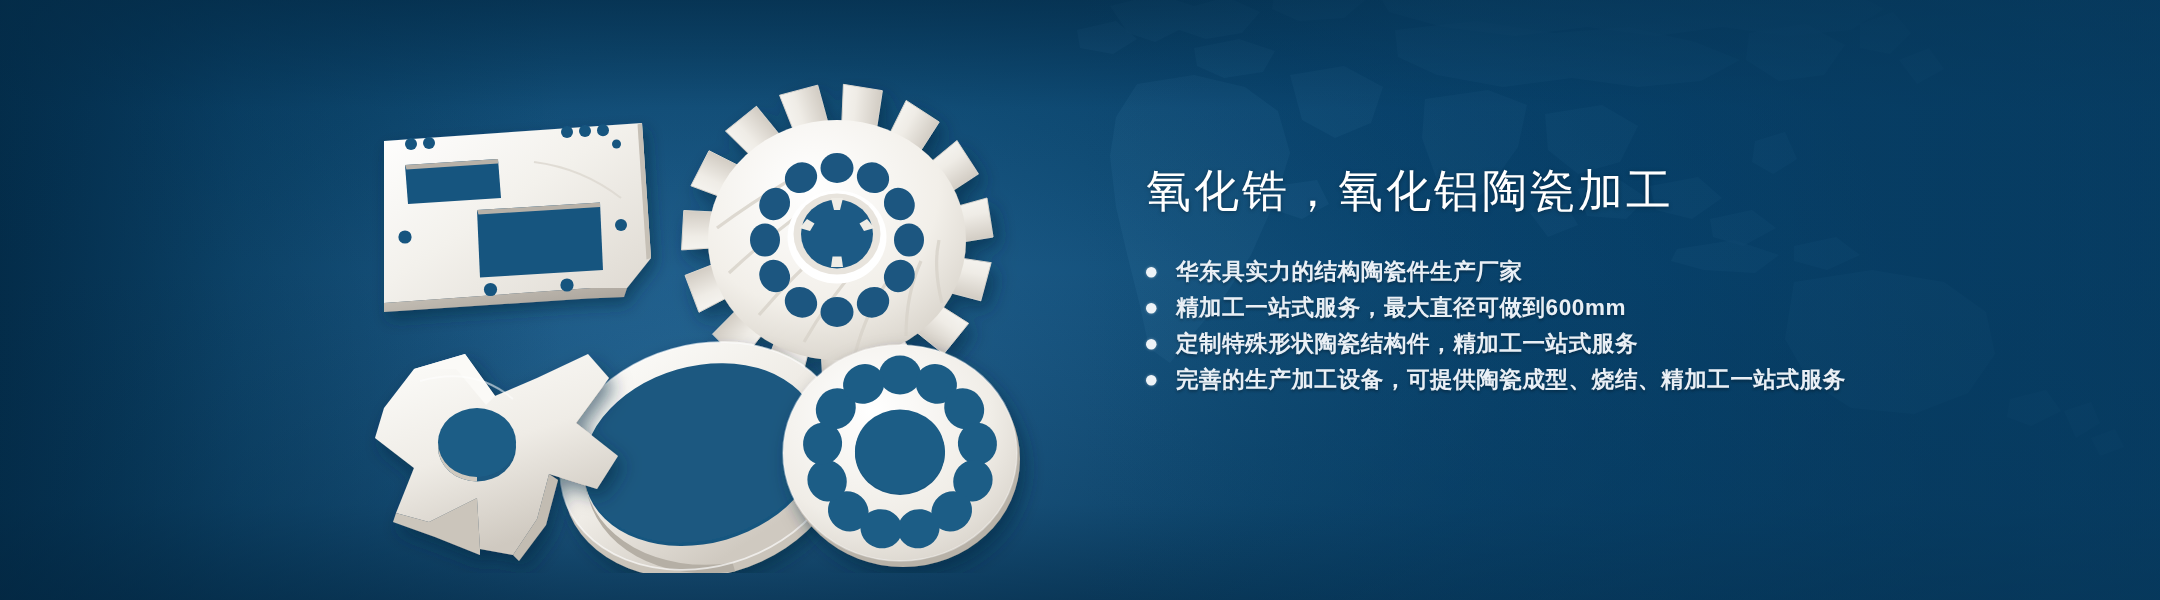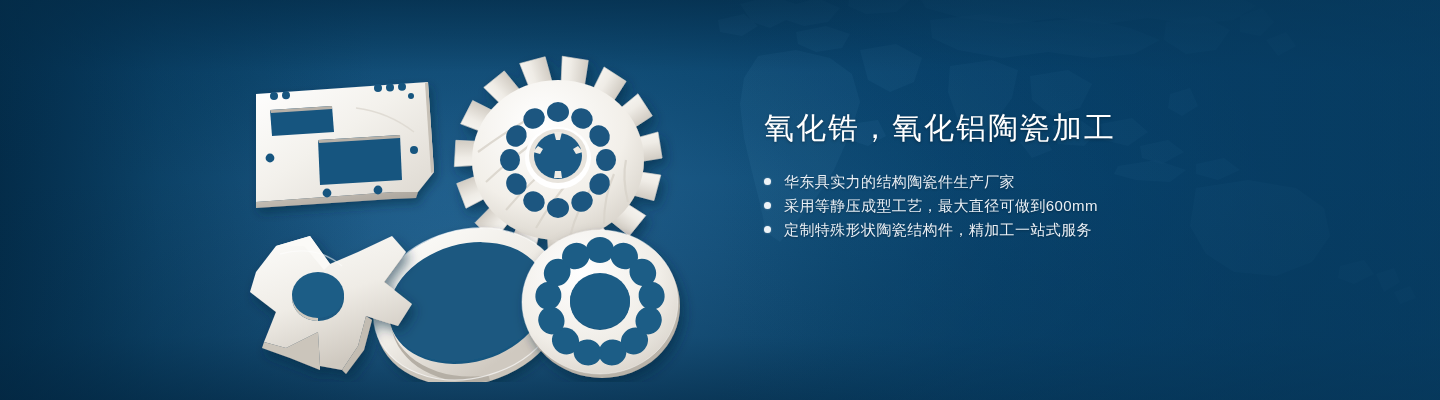--- a/index.html
+++ b/index.html
@@ -64,21 +64,21 @@
   .headline{
     color:#ffffff;
     font-size:30px;
     line-height:40px;
     letter-spacing:2px;
     font-weight:400;
     margin:0 0 22px 0;
     text-shadow:0 1px 3px rgba(0,0,0,.35);
     white-space:nowrap;
   }
-  .bullets{list-style:none;margin:0;padding:0;}
+  .bullets{list-style:none;margin:0;padding:0;font-weight:bold;}
   .bullets li{
     display:flex;
     align-items:center;
     height:23px;
     margin:0 0 1px 0;
   }
   .dot{
     width:7px;height:7px;border-radius:50%;
     background:#eef3f7;
     flex:0 0 auto;
@@ -402,22 +402,26 @@
 
   <div class="textblock">
     <h1 class="headline">氧化锆，氧化铝陶瓷加工</h1>
     <ul class="bullets">
       <li>
         <span class="dot"></span>
         <span class="btext">华东具实力的结构陶瓷件生产厂家</span>
       </li>
       <li>
         <span class="dot"></span>
-        <span class="btext">采用等静压成型工艺，最大直径可做到600mm</span>
+        <span class="btext">精加工一站式服务，最大直径可做到600mm</span>
       </li>
       <li>
         <span class="dot"></span>
         <span class="btext">定制特殊形状陶瓷结构件，精加工一站式服务</span>
       </li>
+      <li>
+        <span class="dot"></span>
+        <span class="btext">完善的生产加工设备，可提供陶瓷成型、烧结、精加工一站式服务</span>
+      </li>
     </ul>
   </div>
 
 </div>
 
 </body></html>

